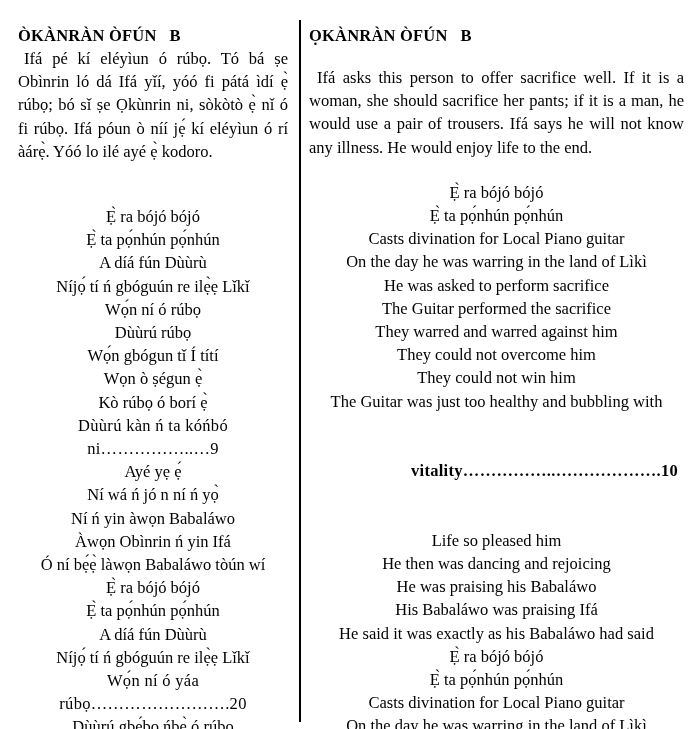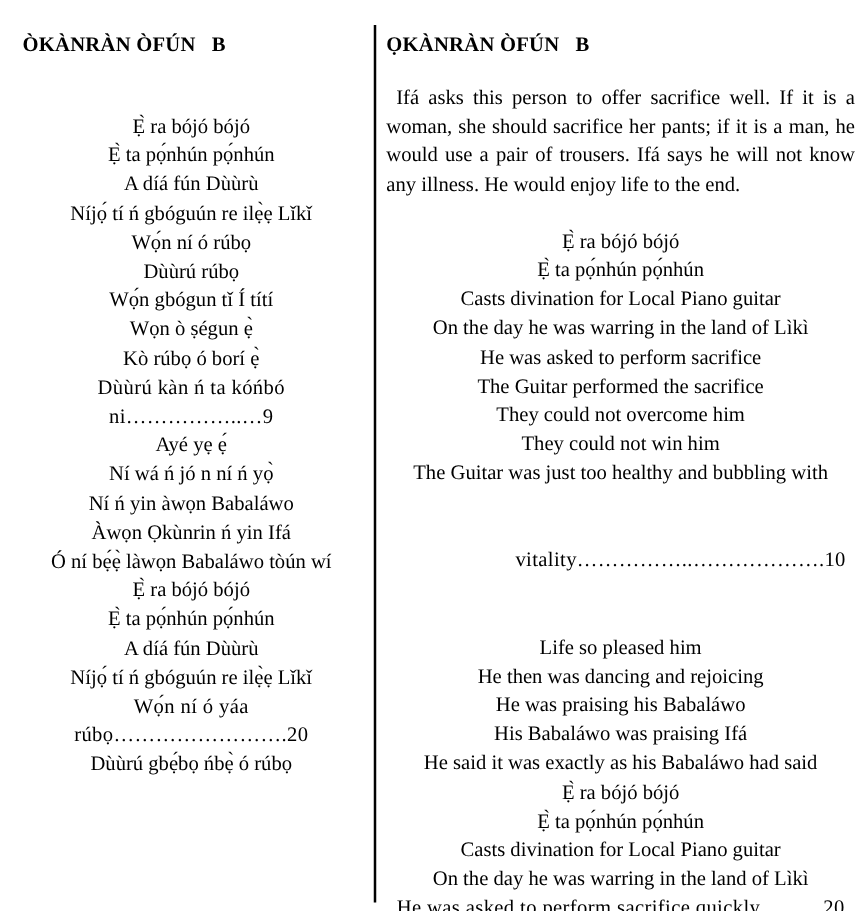--- a/index.html
+++ b/index.html
@@ -82,53 +82,55 @@
   .gap-left {
     height: 42px;
   }
   .gap-right {
     height: 22px;
   }
   
   .cont {
     display: block;
     padding-left: 96px;
+    font-weight: bold;
   }
   .leader {
     letter-spacing: 0.3px;
   }
 </style>
 </head>
 <body>
 
 <div class="page">
 
   <div class="divider"></div>
 
   <div class="col col-left">
     <h1 class="heading">ÒKÀNRÀN ÒFÚN   B</h1>
 
+    <p class="prose">Ifá pé kí eléyìun ó rúbọ. Tó bá ṣe Obìnrin ló dá Ifá yǐí, yóó fi pátá ìdí ẹ̀ rúbọ; bó sǐ ṣe Ọkùnrin ni, sòkòtò ẹ̀ nǐ ó fi rúbọ. Ifá póun ò níí jẹ́ kí eléyìun ó rí àárẹ̀. Yóó lo ilé ayé ẹ̀ kodoro.</p>
 
     <div class="gap-left"></div>
 
     <ul class="verse">
       <li>Ẹ̀ ra bójó bójó</li>
       <li>Ẹ̀ ta pọ́nhún pọ́nhún</li>
       <li>A díá fún Dùùrù</li>
       <li>Níjọ́ tí ń gbóguún re ilẹ̀ẹ Lǐkǐ</li>
       <li>Wọ́n ní ó rúbọ</li>
       <li>Dùùrú rúbọ</li>
       <li>Wọ́n gbógun tǐ Í títí</li>
       <li>Wọn ò ṣégun ẹ̀</li>
       <li>Kò rúbọ ó borí ẹ̀</li>
       <li class="leader">Dùùrú kàn ń ta kóńbó ni……………..…9</li>
       <li>Ayé yẹ ẹ́</li>
       <li>Ní wá ń jó n ní ń yọ̀</li>
       <li>Ní ń yin àwọn Babaláwo</li>
-      <li>Àwọn Ọkùnrin ń yin Ifá</li>
+      <li>Àwọn Obìnrin ń yin Ifá</li>
       <li>Ó ní bẹ́ẹ̀ làwọn Babaláwo tòún wí</li>
       <li>Ẹ̀ ra bójó bójó</li>
       <li>Ẹ̀ ta pọ́nhún pọ́nhún</li>
       <li>A díá fún Dùùrù</li>
       <li>Níjọ́ tí ń gbóguún re ilẹ̀ẹ Lǐkǐ</li>
       <li class="leader">Wọ́n ní ó yáa rúbọ…………………….20</li>
       <li>Dùùrú gbẹ́bọ ńbẹ̀ ó rúbọ</li>
 
     </ul>
   </div>
@@ -140,20 +142,21 @@
 
     <div class="gap-right"></div>
 
     <ul class="verse">
       <li>Ẹ̀ ra bójó bójó</li>
       <li>Ẹ̀ ta pọ́nhún pọ́nhún</li>
       <li>Casts divination for Local Piano guitar</li>
       <li>On the day he was warring in the land of Lìkì</li>
       <li>He was asked to perform sacrifice</li>
       <li>The Guitar performed the sacrifice</li>
+      <li>They warred and warred against him</li>
       <li>They could not overcome him</li>
       <li>They could not win him</li>
       <li>The Guitar was just too healthy and bubbling with</li>
       <li>
         <span class="cont leader">vitality……………..……………….10</span>
       </li>
       <li>Life so pleased him</li>
       <li>He then was dancing and rejoicing</li>
       <li>He was praising his Babaláwo</li>
       <li>His Babaláwo was praising Ifá</li>

